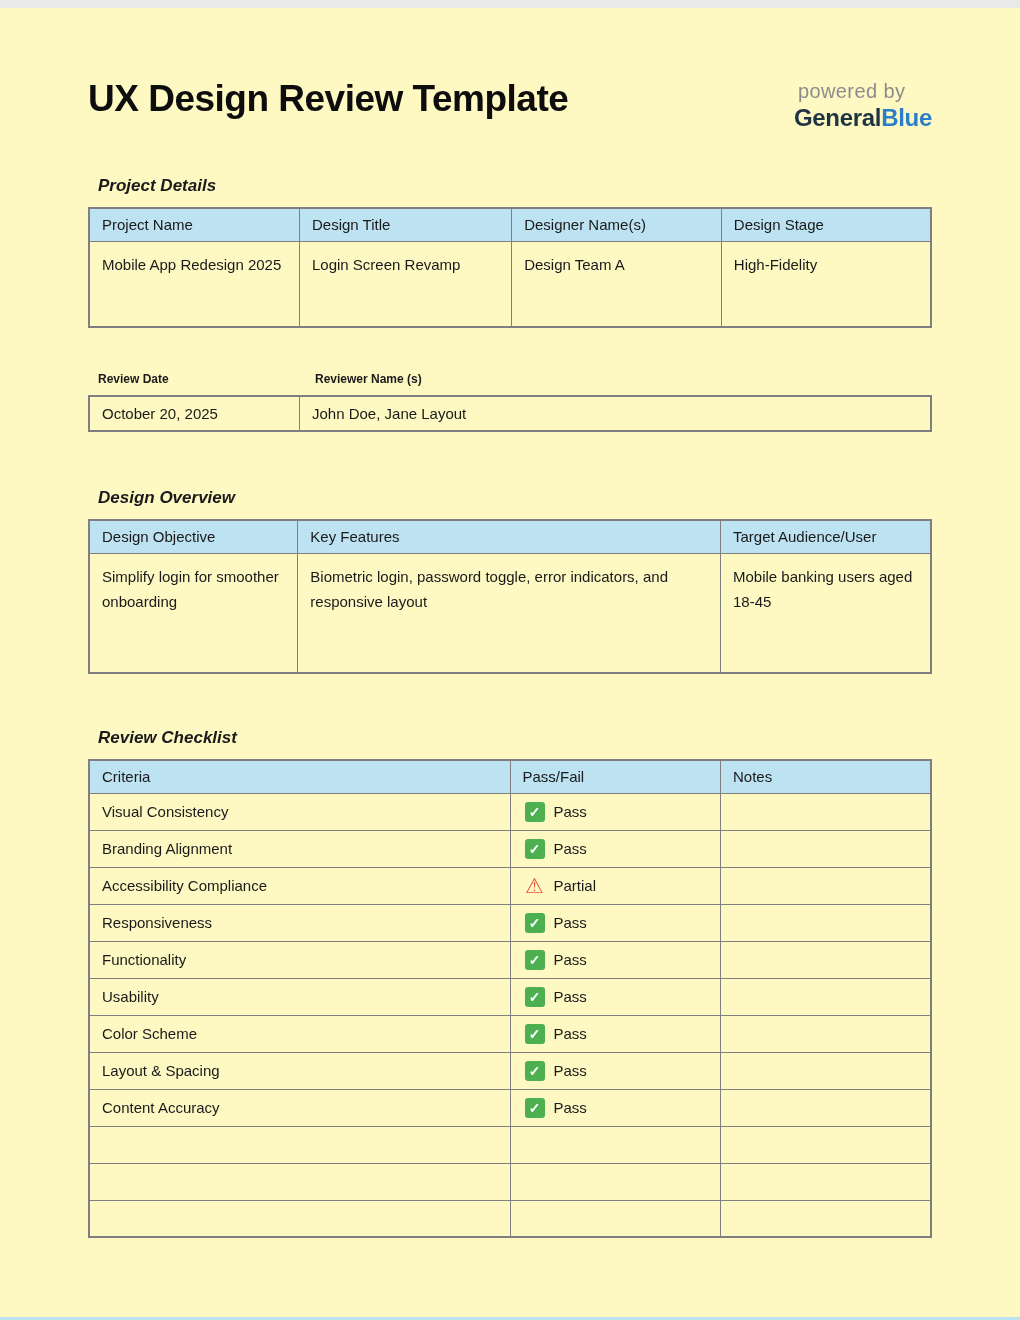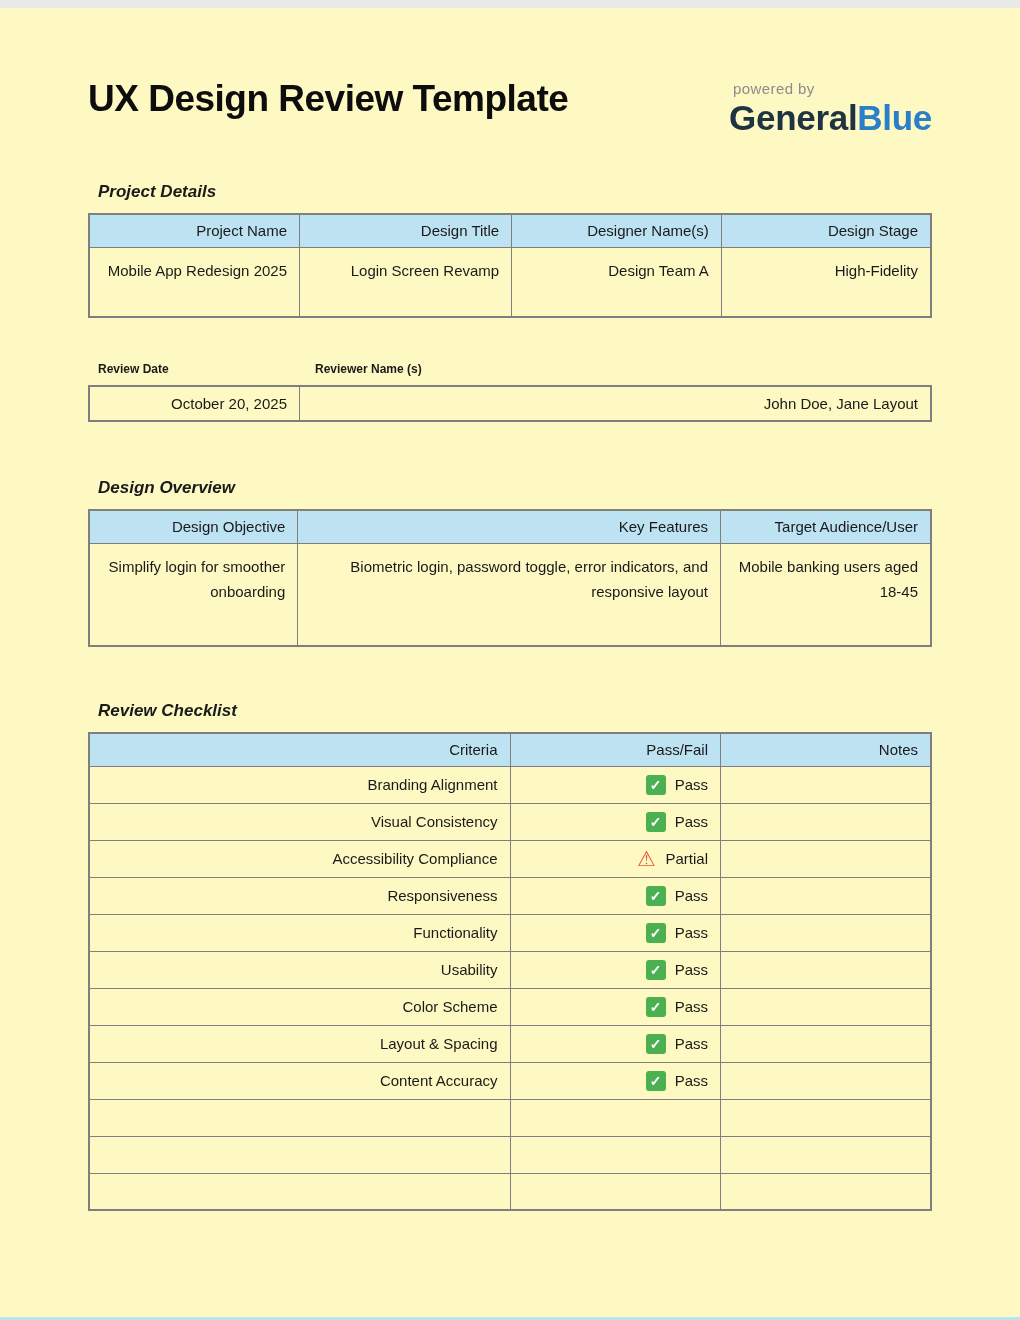--- a/index.html
+++ b/index.html
@@ -14,38 +14,38 @@
   }
   *{box-sizing:border-box;margin:0;padding:0;}
   body{background:#e9e9e9;font-family:"Liberation Sans",sans-serif;color:var(--text);}
   .page{width:1020px;height:1320px;background:#fef9c3;position:relative;overflow:hidden;margin:8px auto;}
   .content{padding:0 88px;}
 
   
   .header-row{display:flex;justify-content:space-between;align-items:flex-start;margin-top:70px;}
   .doc-title{font-size:37px;font-weight:600;color:#0d0d0d;letter-spacing:-0.5px;}
   .logo-block{text-align:left;margin-top:2px;}
-  .powered-by{font-size:15px;color:var(--muted);letter-spacing:0.4px;padding-left:4px;margin-bottom:1px;}
-  .brand{font-size:35px;font-weight:600;letter-spacing:-0.3px;}
+  .powered-by{font-size:20px;color:var(--muted);letter-spacing:0.4px;padding-left:4px;margin-bottom:1px;}
+  .brand{font-size:24px;font-weight:600;letter-spacing:-0.3px;}
   .brand .g{color:var(--brand_dark);}
   .brand .b{color:var(--brand_blue);}
 
   
   .section-heading{font-size:17px;font-weight:700;font-style:italic;margin-left:10px;margin-bottom:11px;}
   .sh-project{margin-top:44px;}
   .sh-overview{margin-top:56px;}
   .sh-checklist{margin-top:54px;}
 
   
   table{border-collapse:collapse;width:100%;table-layout:fixed;border:2px solid var(--border);}
-  th,td{border:1px solid var(--border);font-size:15px;font-weight:400;text-align:right;
+  th,td{border:1px solid var(--border);font-size:15px;font-weight:400;text-align:left;
         padding:6px 12px;color:var(--text);word-wrap:break-word;}
   thead th{background:var(--header_bg);height:33px;vertical-align:middle;}
-  .tall-row td{height:70px;vertical-align:top;padding-top:10px;line-height:1.7;}
-  .overview-row td{height:103px;vertical-align:top;padding-top:10px;line-height:1.7;}
+  .tall-row td{height:86px;vertical-align:top;padding-top:10px;line-height:1.7;}
+  .overview-row td{height:120px;vertical-align:top;padding-top:10px;line-height:1.7;}
 
   
   .labels-row{display:flex;margin-top:44px;margin-bottom:9px;}
   .labels-row .lbl{font-size:12px;font-weight:700;}
   .lbl-date{width:213px;padding-left:10px;}
   .lbl-reviewer{padding-left:14px;}
   .review-table td{height:35px;vertical-align:middle;}
 
   
   .checklist-table td{height:37px;vertical-align:middle;}
@@ -151,26 +151,26 @@
         </colgroup>
       <thead>
         <tr>
           <th>Criteria</th>
           <th>Pass/Fail</th>
           <th>Notes</th>
         </tr>
       </thead>
       <tbody>
         <tr>
+          <td>Visual Consistency</td>
+          <td class="status-cell"><span class="status-icon icon-check"></span><span class="status-label">Pass</span></td>
+          <td></td>
+        </tr>
+        <tr>
           <td>Branding Alignment</td>
-          <td class="status-cell"><span class="status-icon icon-check"></span><span class="status-label">Pass</span></td>
-          <td></td>
-        </tr>
-        <tr>
-          <td>Visual Consistency</td>
           <td class="status-cell"><span class="status-icon icon-check"></span><span class="status-label">Pass</span></td>
           <td></td>
         </tr>
         <tr>
           <td>Accessibility Compliance</td>
           <td class="status-cell"><span class="status-icon icon-warning"></span><span class="status-label">Partial</span></td>
           <td></td>
         </tr>
         <tr>
           <td>Responsiveness</td>

